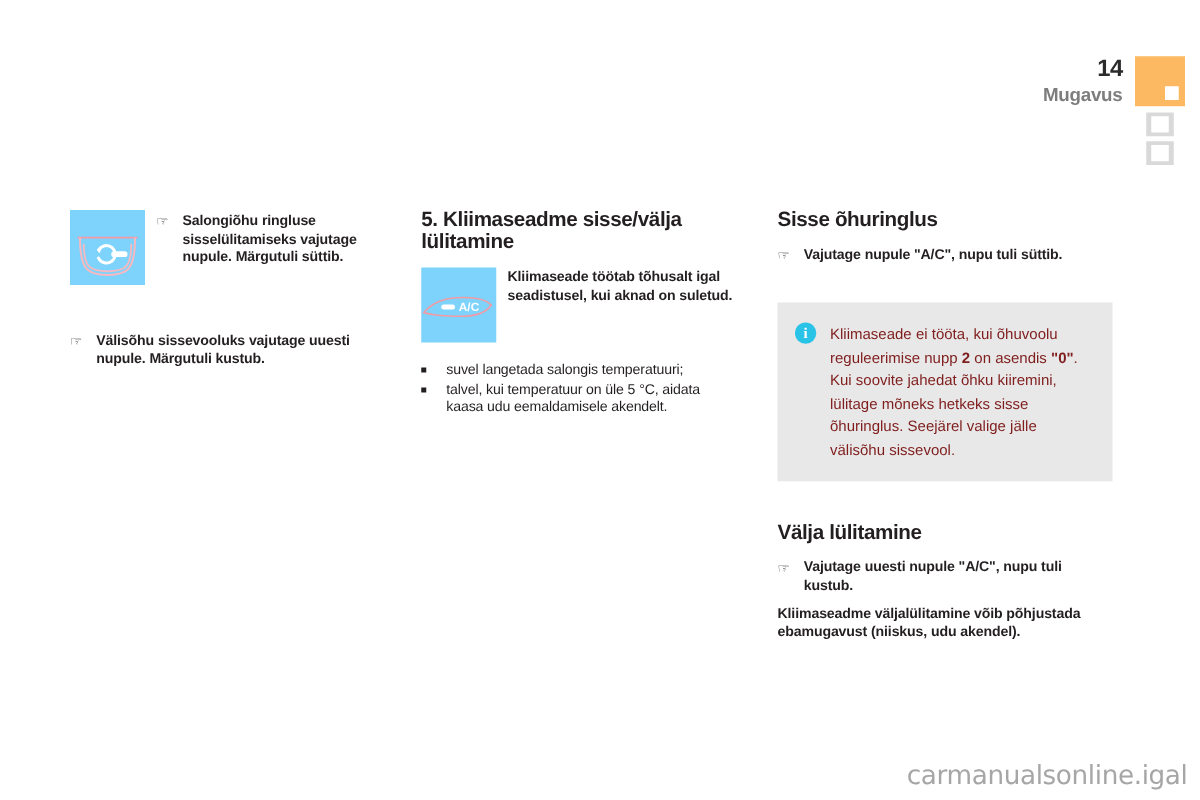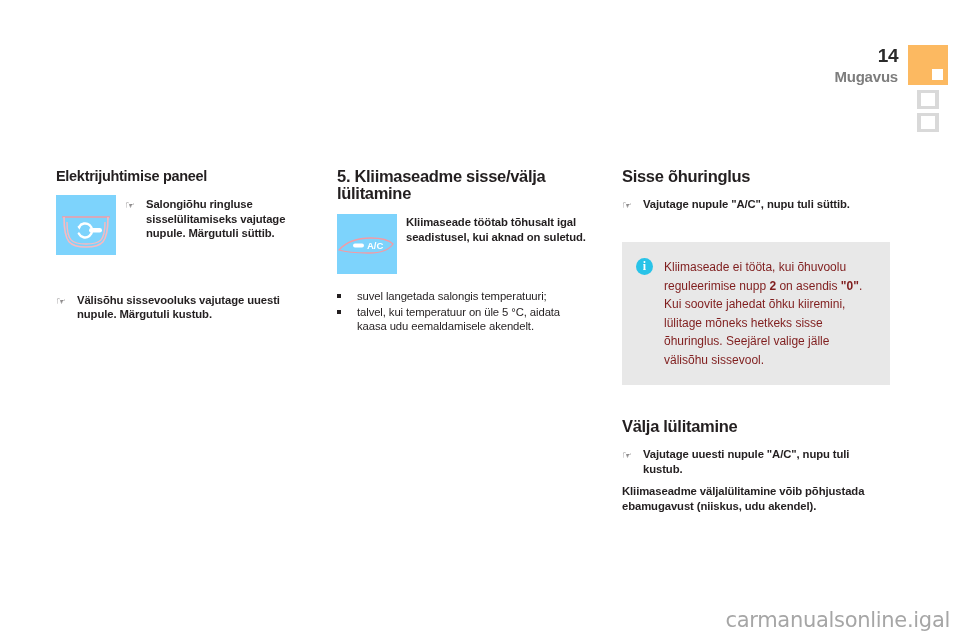--- a/index.html
+++ b/index.html
@@ -260,21 +260,20 @@
       <span class="mini-dot"></span>
     </div>
     <div class="tab-mini">
       <span class="mini-dot"></span>
     </div>
   </div>
 </div>
 
 <div class="col col-left">
 
-  <h2 class="section-head">Elektrijuhtimise paneel</h2>
 
   <div class="pict-row">
     <div class="pict">
       <svg width="60" height="60" viewBox="0 0 60 60">
         <path d="M6 22 L54 22" stroke="#f49aa4" stroke-width="1.4" fill="none"></path>
         <path d="M8 22 C8 48, 14 52, 30 52 C46 52, 52 48, 52 22" stroke="#f8b9c0" stroke-width="1.6" fill="none"></path>
         <path d="M11 27 C11 46, 16 49, 30 49 C44 49, 49 46, 49 27" stroke="#f8b9c0" stroke-width="1.4" fill="none"></path>
         <path d="M23 32 a7 7 0 1 1 -0.2 6.5" stroke="#ffffff" stroke-width="2.4" fill="none" stroke-linecap="round"></path>
         <path d="M21.5 31 l3.5 0.6 l-1.6 3.2 z" fill="#ffffff"></path>
         <rect x="33" y="33" width="13" height="4.6" rx="2.3" fill="#ffffff"></rect>

